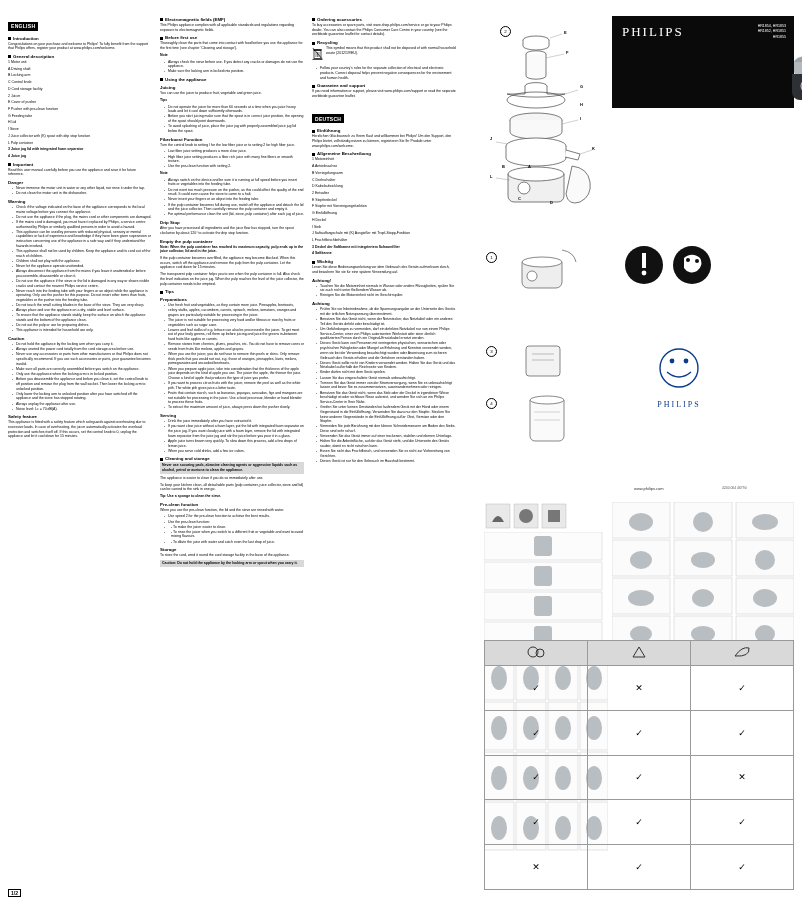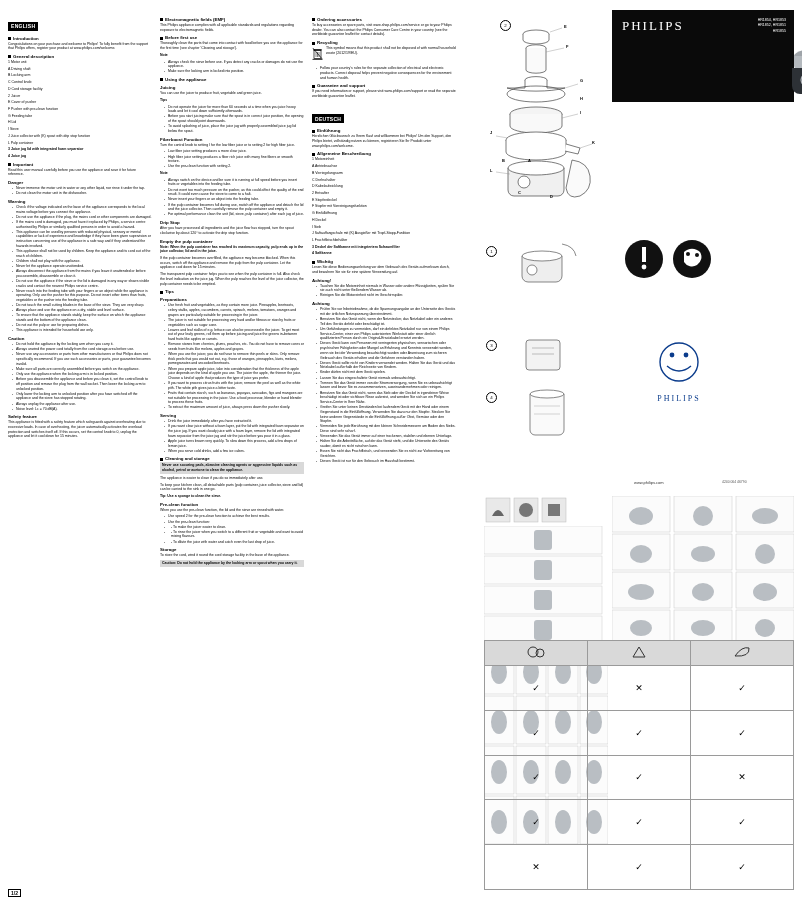--- a/index.html
+++ b/index.html
@@ -27,21 +27,21 @@
 
   
   .col{position:absolute;top:14px;width:144px;}
   #col1{left:8px;}
   #col2{left:160px;}
   #col3{left:312px;}
 
   .colinner{height:860px;overflow:hidden;}
 
   
-  #illus{position:absolute;left:484px;top:10px;width:310px;height:885px;}
+  #illus{position:absolute;left:484px;top:16px;width:310px;height:885px;}
 
   .brandbar{
     position:absolute;left:128px;top:0;width:182px;height:92px;background:#0a0a0a;color:#fff;
   }
   .brandbar .philips{
     font-family:"Liberation Serif", serif;font-size:13px;letter-spacing:2px;
     position:absolute;left:10px;top:8px;
   }
   .brandbar .models{
     position:absolute;right:8px;top:8px;font-size:3.6px;line-height:1.5;text-align:right;

